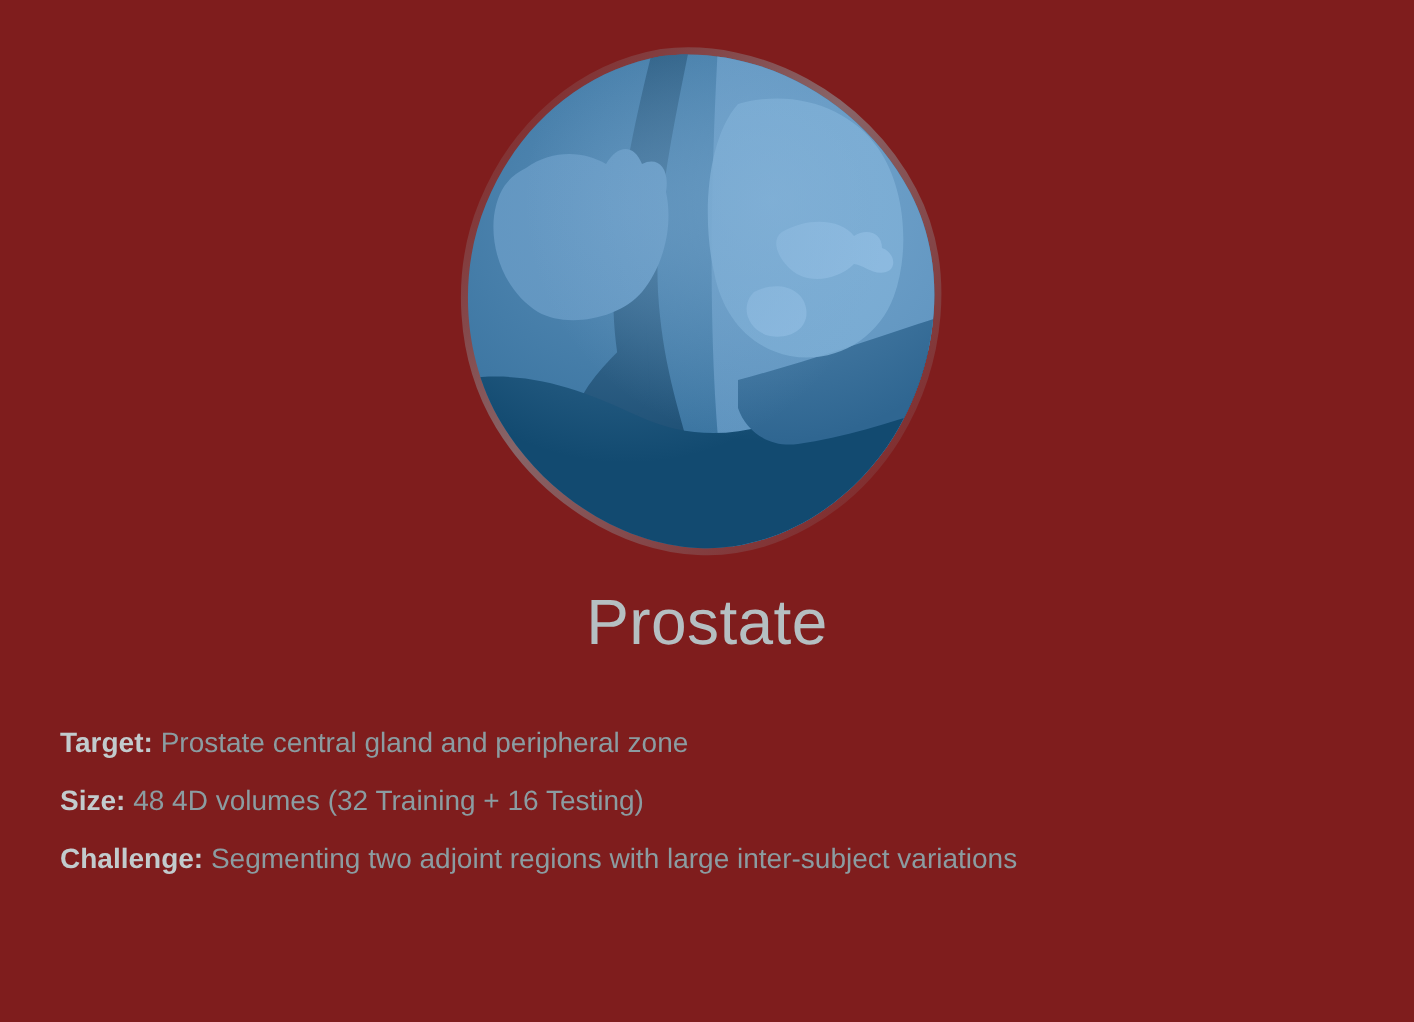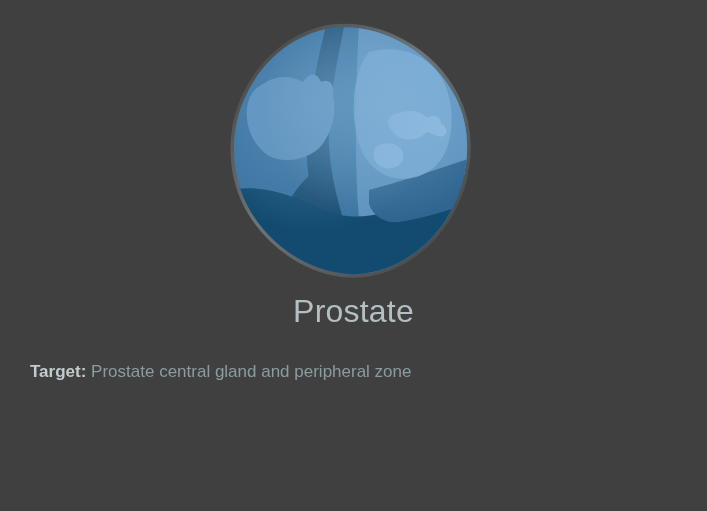--- a/index.html
+++ b/index.html
@@ -10,21 +10,21 @@
     width: 707px;
     height: 511px;
     background: #19262d;
     font-family: "Liberation Sans", sans-serif;
     overflow: hidden;
   }
   .page {
     position: relative;
     width: 707px;
     height: 511px;
-    background: #404040;
+    background: #7f1d1d;
   }
 
   
   .organ-figure {
     position: absolute;
     left: 0;
     top: 22px;
     width: 707px;
     height: 262px;
     display: flex;
@@ -52,21 +52,21 @@
   }
 
   
   .details {
     position: absolute;
     left: 30px;
     top: 357px;
     width: 677px;
   }
   .detail-row {
-    font-size: 17px;
+    font-size: 14px;
     line-height: 29px;
     color: #8b9ca1;
     white-space: nowrap;
   }
   .detail-label {
     font-weight: bold;
     color: #c2cbcd;
   }
   .detail-value {
     font-weight: 400;
@@ -178,15 +178,23 @@
     </svg>
   </div>
 
   <div class="page-title">Prostate</div>
 
   <div class="details">
     <div class="detail-row">
       <span class="detail-label">Target:</span>
       <span class="detail-value">Prostate central gland and peripheral zone</span>
     </div>
+    <div class="detail-row">
+      <span class="detail-label">Size:</span>
+      <span class="detail-value">48 4D volumes (32 Training + 16 Testing)</span>
+    </div>
+    <div class="detail-row">
+      <span class="detail-label">Challenge:</span>
+      <span class="detail-value">Segmenting two adjoint regions with large inter-subject variations</span>
+    </div>
   </div>
 
 </div>
 
 </body></html>

